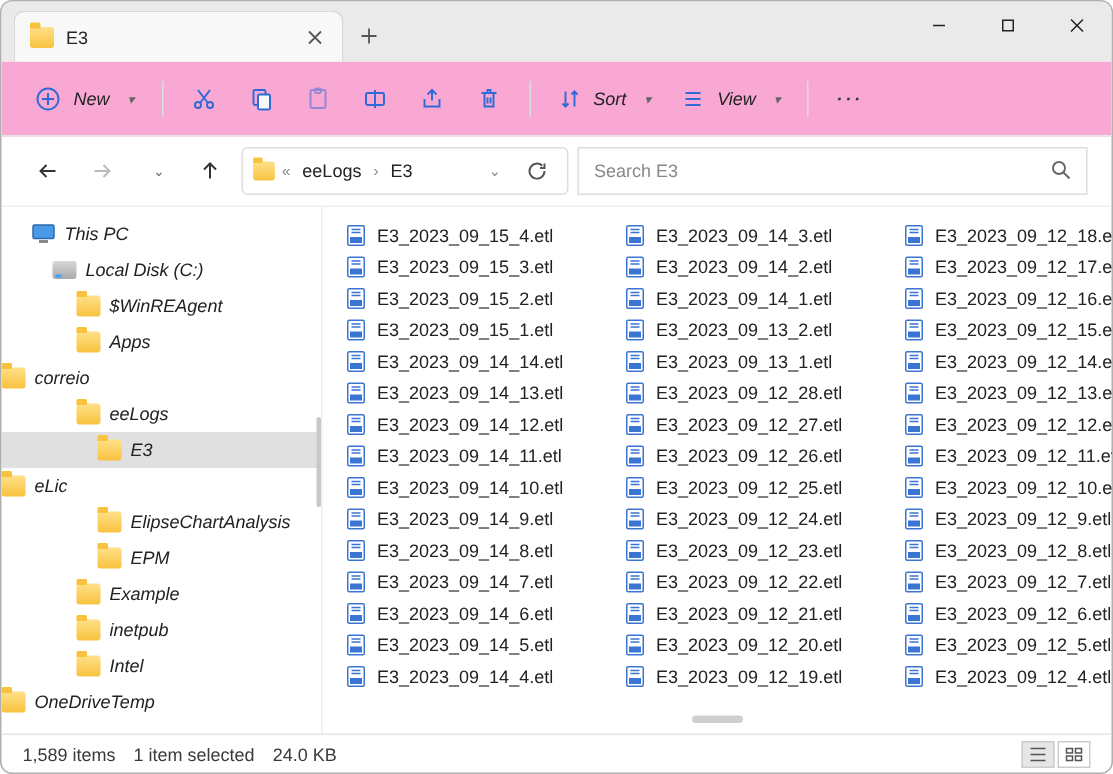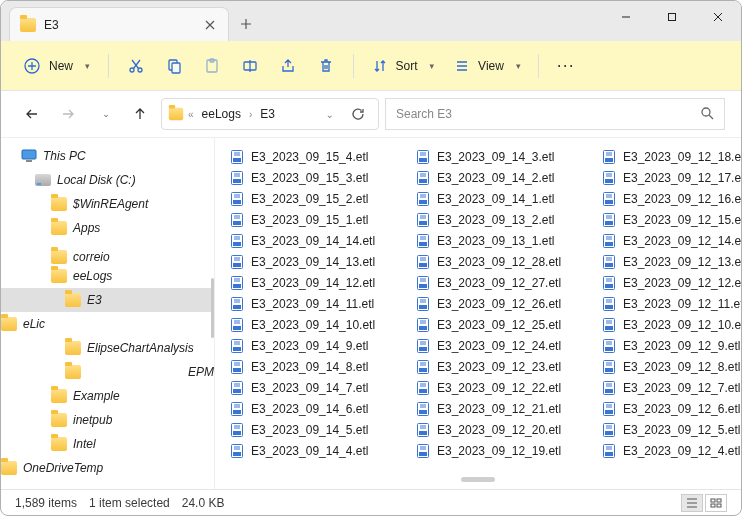--- a/index.html
+++ b/index.html
@@ -9,21 +9,21 @@
 .titlebar { height: 40px; background: #eaeaea; display: flex; align-items: flex-end; position: relative; }
 .tab { display: flex; align-items: center; gap: 8px; background: #f8f8f8; border: 1px solid #d8d8d8; border-bottom: none; border-radius: 7px 7px 0 0; height: 34px; padding: 0 10px 0 10px; margin-left: 8px; min-width: 220px; }
 .tab .title { flex: 1; font-size: 12px; }
 .tab .close { width: 16px; height: 16px; display: flex; align-items: center; justify-content: center; color: #555; border-radius: 3px; cursor: pointer; }
 .newtab { width: 34px; height: 34px; display: flex; align-items: center; justify-content: center; color: #555; cursor: pointer; font-size: 16px; }
 .win-controls { position: absolute; right: 0; top: 0; height: 32px; display: flex; }
 .win-controls div { width: 46px; display: flex; align-items: center; justify-content: center; cursor: pointer; }
 .win-controls svg { stroke: #222; }
 
 
-.toolbar { height: 50px; background: #fef9c3; border-bottom: 1px solid #e5e5e5; display: flex; align-items: center; padding: 0 14px; gap: 4px; }
+.toolbar { height: 50px; background: #f9a8d4; border-bottom: 1px solid #e5e5e5; display: flex; align-items: center; padding: 0 14px; gap: 4px; font-style: italic; }
 .tb-btn { height: 34px; display: flex; align-items: center; justify-content: center; padding: 0 8px; border-radius: 5px; cursor: pointer; color: #2e6bd6; }
 .tb-btn.txt { gap: 8px; color: #222; }
 .tb-btn.txt .ic { color: #2e6bd6; }
 .tb-sep { width: 1px; height: 24px; background: #ddd; margin: 0 6px; }
 .chev { font-size: 9px; color: #666; margin-left: 4px; }
 .ic svg { display: block; }
 
 
 .addr { height: 46px; display: flex; align-items: center; padding: 0 16px; gap: 6px; }
 .nav-btn { width: 30px; height: 30px; display: flex; align-items: center; justify-content: center; border-radius: 4px; cursor: pointer; color: #555; }
@@ -249,41 +249,41 @@
         <span class="lbl">Local Disk (C:)</span>
       </div>
       <div class="tree-item" style="padding-left: 50px;">
         <span class="folder-ic"></span>
         <span class="lbl">$WinREAgent</span>
       </div>
       <div class="tree-item" style="padding-left: 50px;">
         <span class="folder-ic"></span>
         <span class="lbl">Apps</span>
       </div>
-      <div class="tree-item" style="padding-left: 50px; align-items: flex-end;">
+      <div class="tree-item" style="">
         <span class="folder-ic"></span>
         <span class="lbl">correio</span>
       </div>
       <div class="tree-item" style="padding-left: 50px;">
         <span class="folder-ic"></span>
         <span class="lbl">eeLogs</span>
       </div>
       <div class="tree-item sel" style="padding-left: 64px;">
         <span class="folder-ic"></span>
         <span class="lbl">E3</span>
       </div>
       <div class="tree-item" style="">
         <span class="folder-ic"></span>
         <span class="lbl">eLic</span>
       </div>
       <div class="tree-item" style="padding-left: 64px;">
         <span class="folder-ic"></span>
         <span class="lbl">ElipseChartAnalysis</span>
       </div>
-      <div class="tree-item" style="padding-left: 64px; justify-content: space-between;">
+      <div class="tree-item" style="padding-left: 64px;">
         <span class="folder-ic"></span>
         <span class="lbl">EPM</span>
       </div>
       <div class="tree-item" style="padding-left: 50px;">
         <span class="folder-ic"></span>
         <span class="lbl">Example</span>
       </div>
       <div class="tree-item" style="padding-left: 50px;">
         <span class="folder-ic"></span>
         <span class="lbl">inetpub</span>

